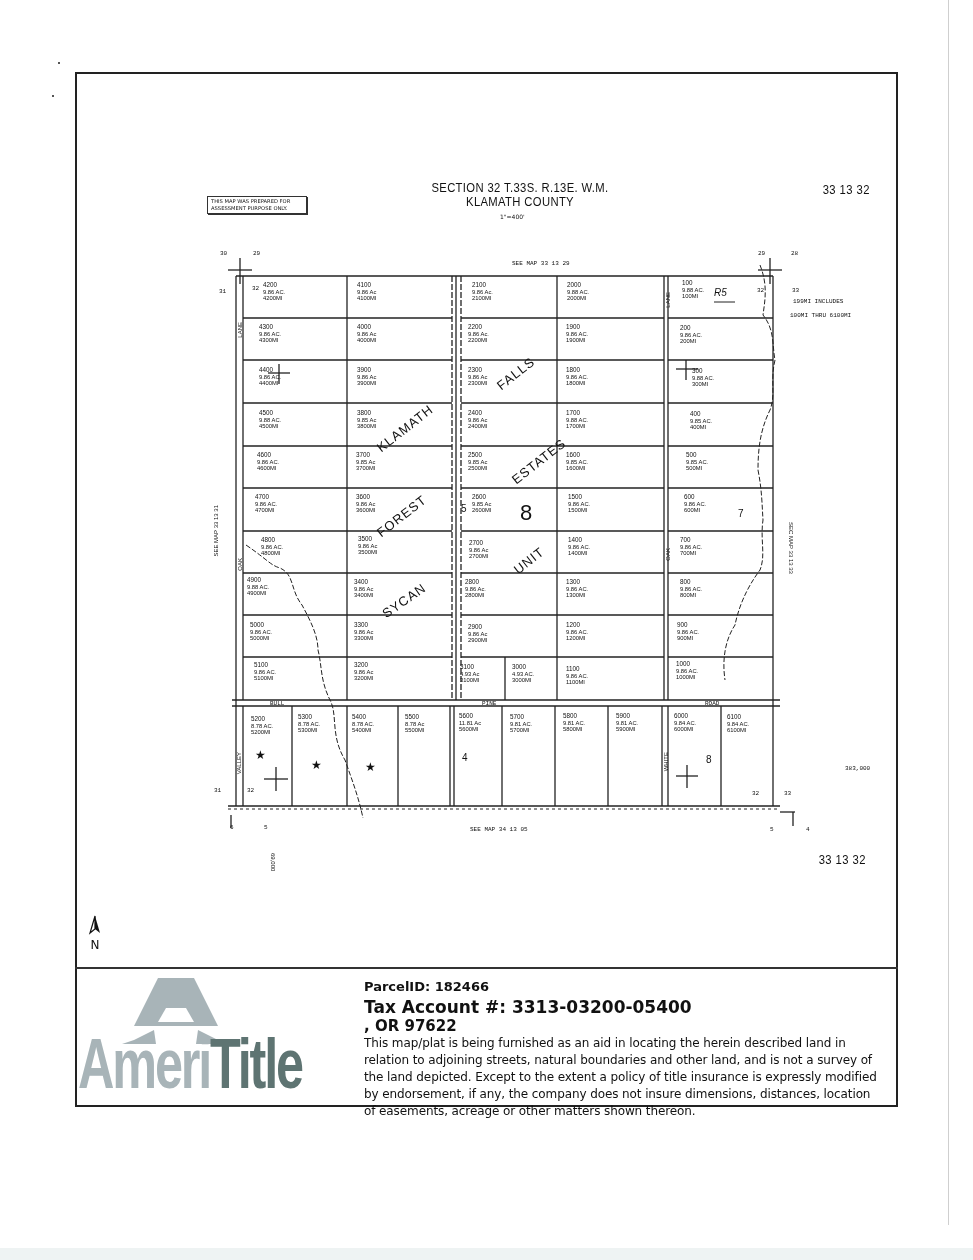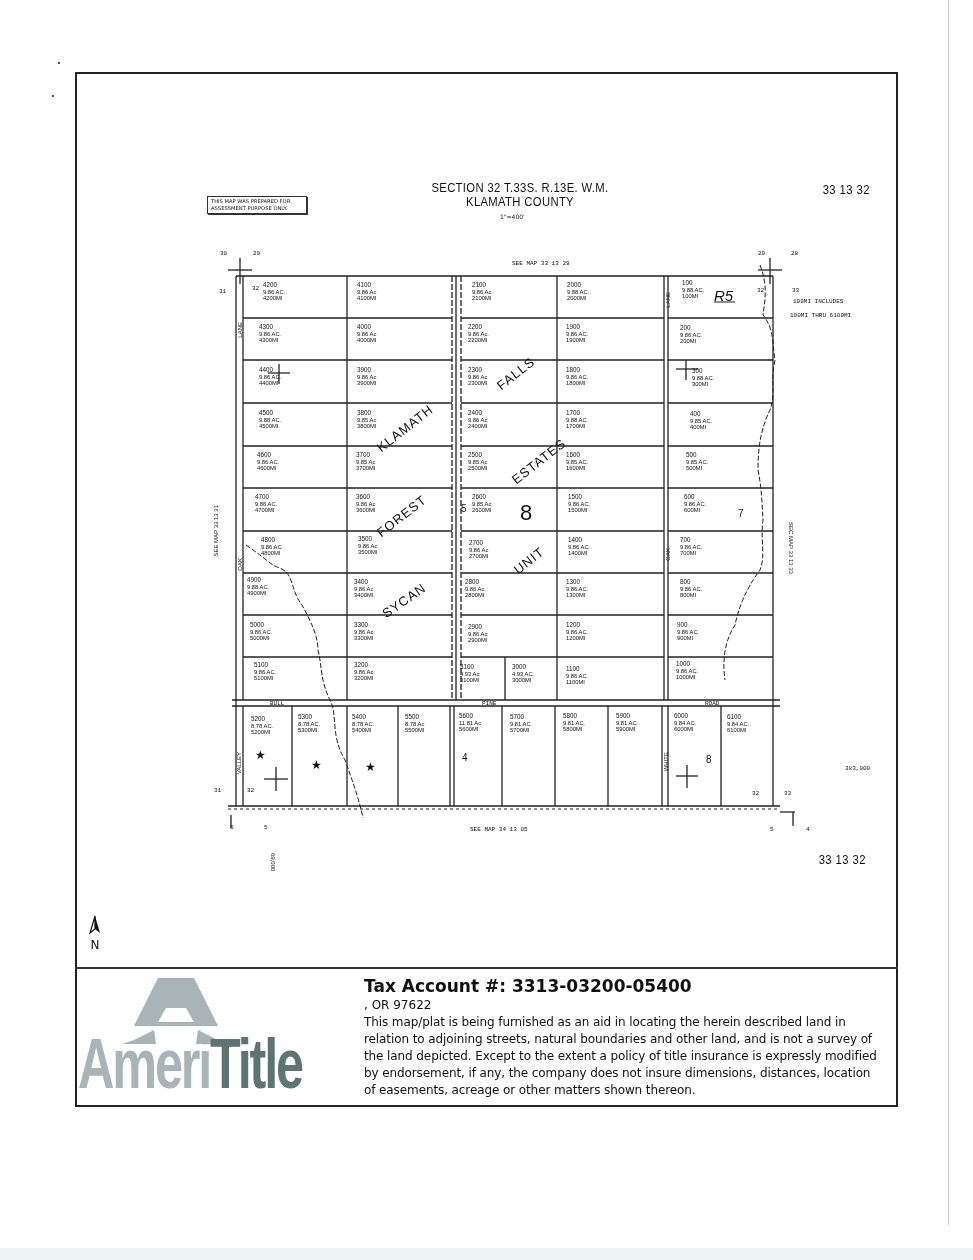--- a/index.html
+++ b/index.html
@@ -20,21 +20,21 @@
   .parcel .pid{font-size:6.3px;}
   .subdiv{position:absolute;font-family:"Liberation Sans",sans-serif;font-size:13px;letter-spacing:1px;transform-origin:left bottom;}
   .unit-num{position:absolute;font-family:"Liberation Sans",sans-serif;font-size:22px;}
   .vert{position:absolute;writing-mode:vertical-rl;font-size:6px;font-family:"Liberation Sans",sans-serif;white-space:nowrap;}
   svg.map{position:absolute;left:0;top:0;}
   .north{position:absolute;left:88px;top:915px;width:14px;text-align:center;}
   .logo{position:absolute;left:78px;top:978px;width:285px;height:122px;}
   .info{position:absolute;left:364px;top:976px;width:520px;font-family:"DejaVu Sans",sans-serif;}
   .info .parcel-id{font-weight:bold;font-size:13px;line-height:21px;}
   .info .tax{font-weight:bold;font-size:17px;line-height:20px;}
-  .info .loc{font-weight:normal;font-size:12px;line-height:18px;}
+  .info .loc{font-weight:bold;font-size:15px;line-height:18px;}
   .info .disc{font-size:12px;line-height:17px;letter-spacing:-0.1px;}
 </style>
 </head>
 <body>
 
 <div class="right-scan-edge"></div>
 <div class="bottom-band"></div>
 <div class="speck" style="left:58px;top:62px;"></div>
 <div class="speck" style="left:52px;top:95px;"></div>
 
@@ -140,21 +140,21 @@
 
   <line x1="714" y1="302" x2="735" y2="302" stroke="#222" stroke-width="1"></line>
 </svg>
 
 <div class="tiny" style="left:512px;top:260px;">SEE MAP 33 13 29</div>
 <div class="tiny" style="left:470px;top:826px;">SEE MAP 34 13 05</div>
 <div class="vert" style="left:213px;top:505px;transform:rotate(180deg);">SEE MAP 33 13 31</div>
 <div class="vert" style="left:788px;top:522px;">SEC MAP 33 13 33</div>
 <div class="tiny" style="left:793px;top:298px;">199MI INCLUDES</div>
 <div class="tiny" style="left:790px;top:312px;">100MI THRU 6100MI</div>
-<div class="abs" style="left:714px;top:287px;font-style:italic;font-size:15px;font-family:'Liberation Sans',sans-serif;">R5</div>
+<div class="abs" style="left:714px;top:287px;font-style:italic;font-size:10px;font-family:'Liberation Sans',sans-serif;">R5</div>
 <div class="tiny" style="left:845px;top:765px;">383,000</div>
 <div class="vert" style="left:270px;top:853px;">69,000</div>
 
 <div class="tiny" style="left:220px;top:250px;">30</div>
 <div class="tiny" style="left:253px;top:250px;">29</div>
 <div class="tiny" style="left:219px;top:288px;">31</div>
 <div class="tiny" style="left:252px;top:285px;">32</div>
 <div class="tiny" style="left:758px;top:250px;">29</div>
 <div class="tiny" style="left:791px;top:250px;">28</div>
 <div class="tiny" style="left:757px;top:287px;">32</div>
@@ -402,16 +402,17 @@
     <polygon points="88,30 108,30 116,44 80,44" fill="#fff"></polygon>
     <polygon points="56,62 76,52 78,66 44,66" fill="#a8b4b8"></polygon>
     <polygon points="120,52 140,62 152,66 118,66" fill="#a8b4b8"></polygon>
   </svg>
   <div class="abs" style="left:0;top:50px;font-family:'Liberation Sans',sans-serif;font-weight:bold;font-size:70px;line-height:72px;letter-spacing:-3px;transform:scaleX(0.72);transform-origin:left top;white-space:nowrap;">
     <span style="color:#a8b4b8;">Ameri</span><span style="color:#5e7472;">Title</span>
   </div>
 </div>
 
 <div class="info">
+  <div class="parcel-id">ParcelID: 182466</div>
   <div class="tax">Tax Account #: 3313-03200-05400</div>
   <div class="loc">,  OR 97622</div>
   <div class="disc">This map/plat is being furnished as an aid in locating the herein described land in relation to adjoining streets, natural boundaries and other land, and is not a survey of the land depicted. Except to the extent a policy of title insurance is expressly modified by endorsement, if any, the company does not insure dimensions, distances, location of easements, acreage or other matters shown thereon.</div>
 </div>
 
 </body></html>

